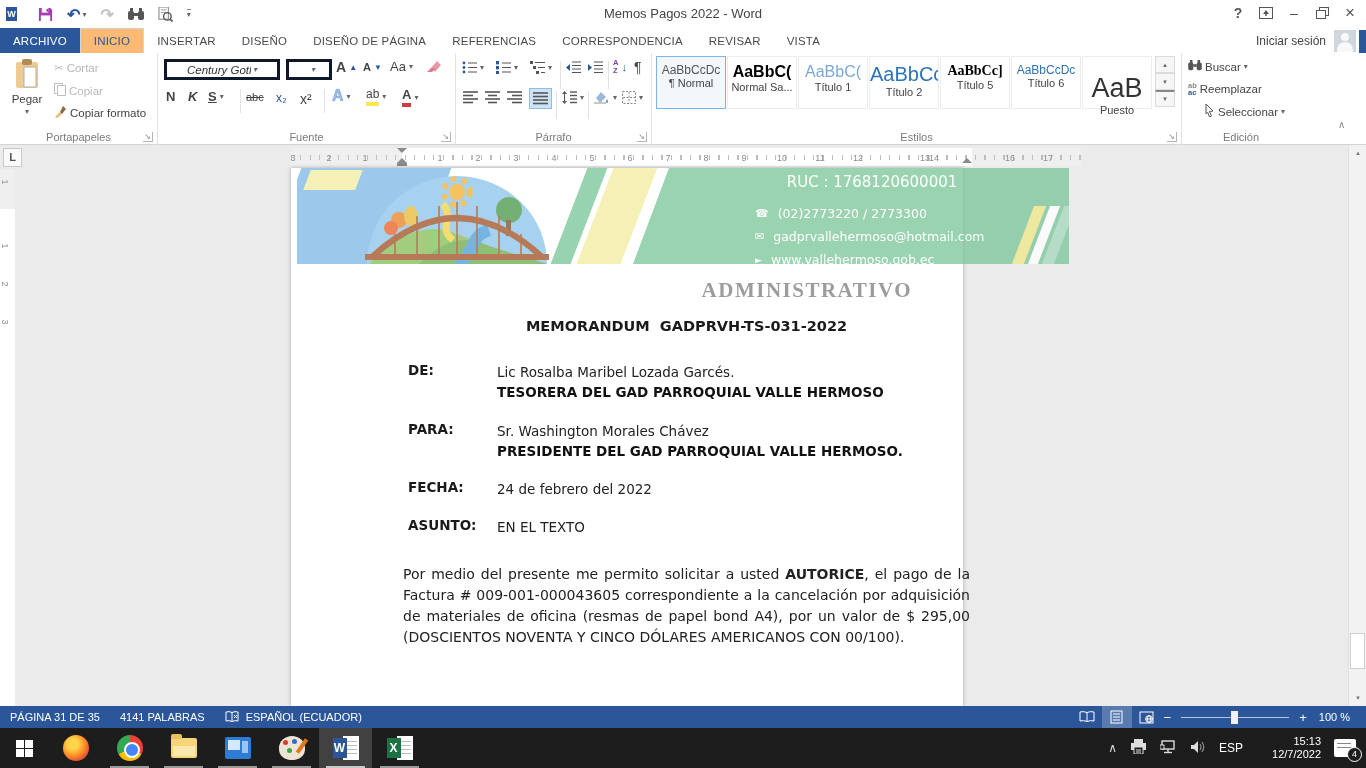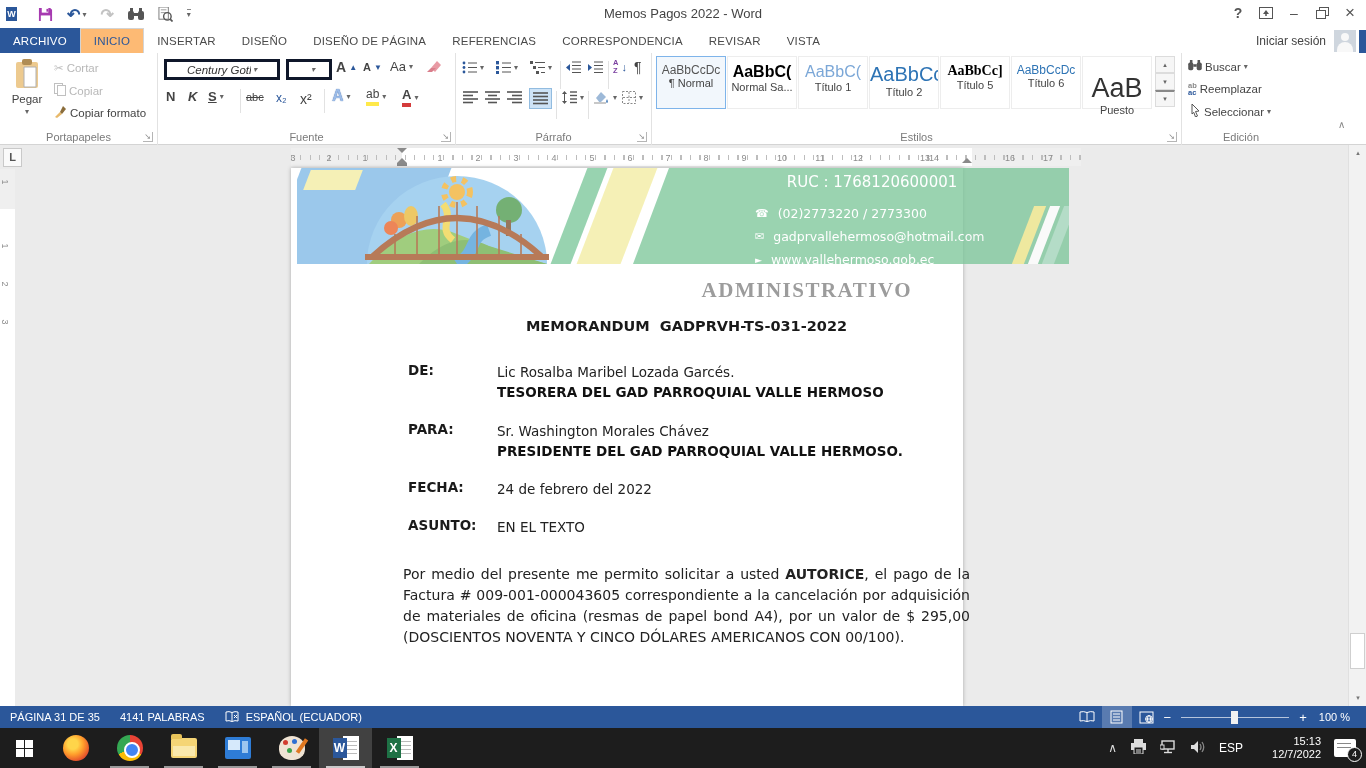--- a/index.html
+++ b/index.html
@@ -507,21 +507,21 @@
       <span>Buscar</span>
       <span class="mini-arrow">▾</span>
     </div>
     <div class="rbtn" style="left:6px;top:29px;">
       <span style="display:flex;flex-direction:column;font-size:7.5px;line-height:7px;font-weight:bold;">
         <span style="color:#888;">ab</span>
         <span style="color:#2b579a;">ac</span>
       </span>
       <span>Reemplazar</span>
     </div>
-    <div class="rbtn" style="left:8px;top:51px;">
+    <div class="rbtn" style="left:22px;top:51px;">
       <span>
         <svg width="11" height="13" viewBox="0 0 11 13">
             <path d="M2 0 L9 7 5.5 7.5 7.5 12 5.5 13 3.8 8.4 2 10z" fill="#fff" stroke="#555"></path>
           </svg>
       </span>
       <span>Seleccionar</span>
       <span class="mini-arrow">▾</span>
     </div>
     <div class="grp-label">Edición</div>
   </div>

